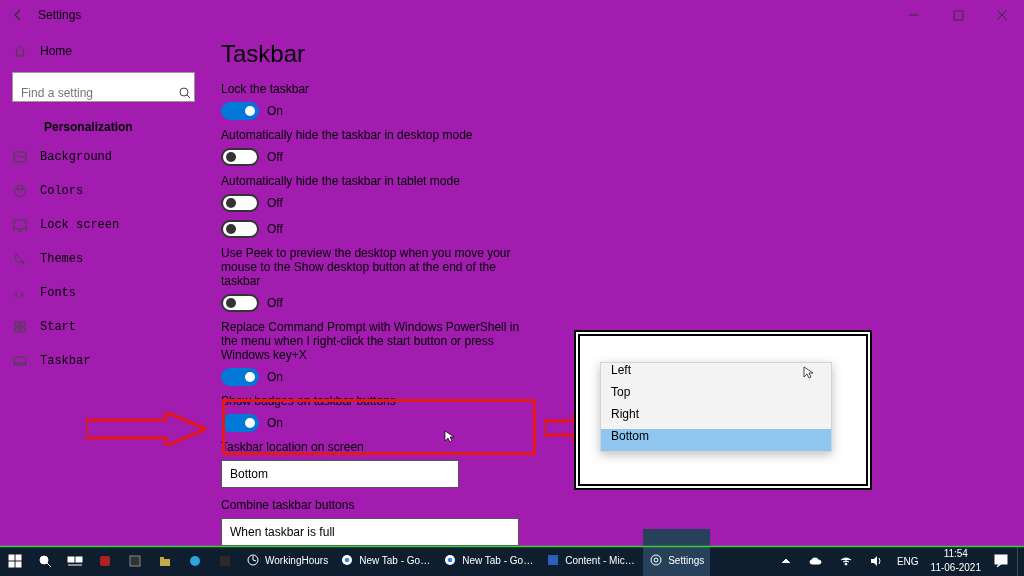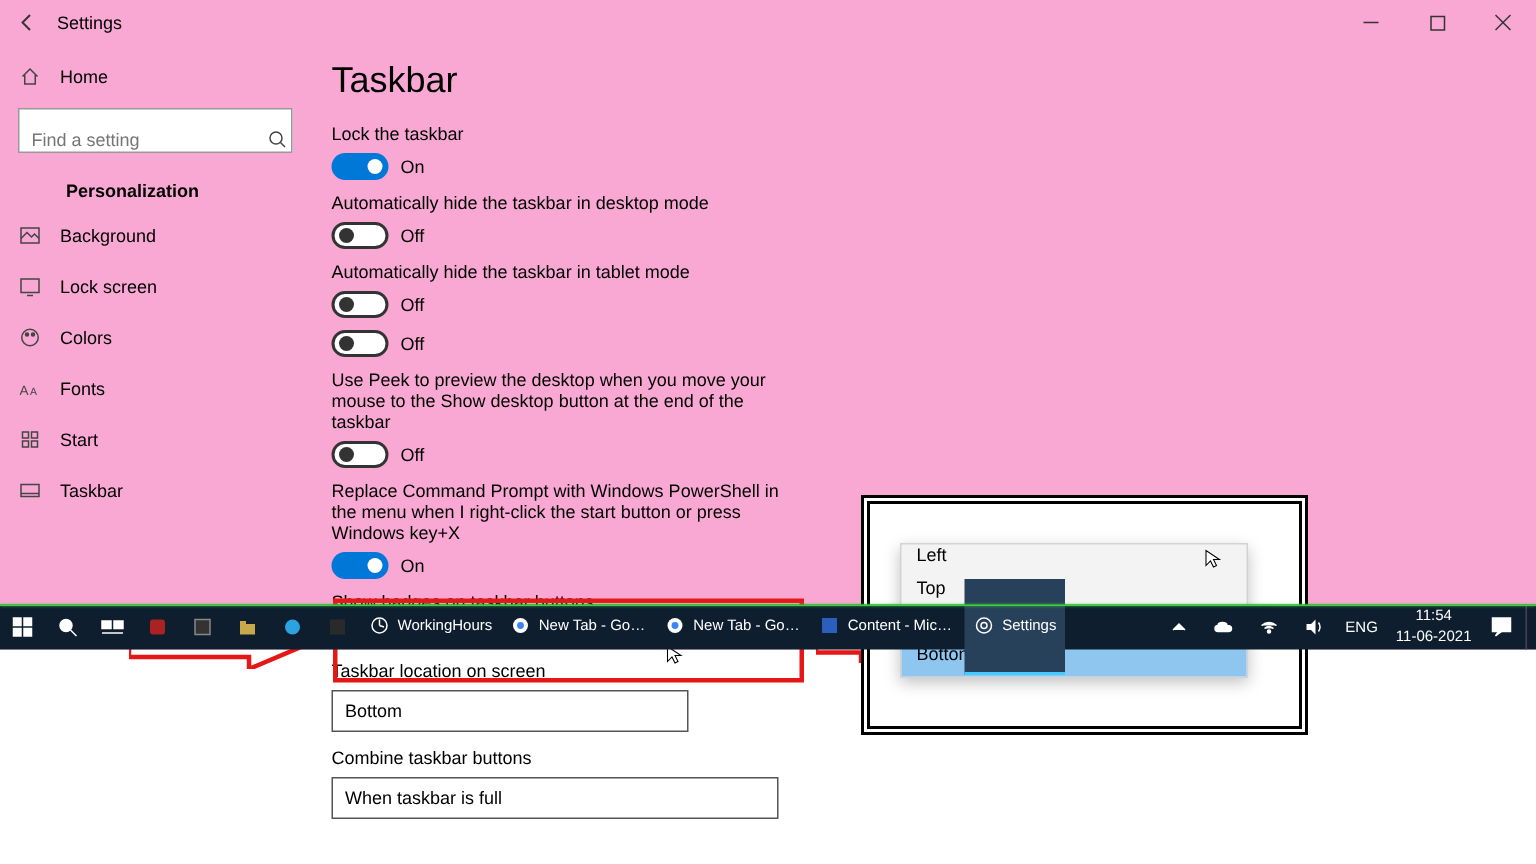--- a/index.html
+++ b/index.html
@@ -1,32 +1,32 @@
 <!DOCTYPE html>
 <html><head>
 <meta charset="utf-8">
 <style>
   html, body { margin:0; padding:0; width:1024px; height:576px; font-family:"Segoe UI", Tahoma, sans-serif; font-size:12px; color:#000; background:#fff; overflow:hidden; }
-  .window { position:relative; width:1024px; height:433px; background:#f9a8d4; }
+  .window { position:relative; width:1024px; height:576px; background:#a21caf; }
 
   
   .titlebar { height:30px; display:flex; align-items:center; }
   .tb-left { display:flex; align-items:center; padding-left:8px; gap:10px; flex:1; }
   .tb-back { width:20px; height:20px; display:flex; align-items:center; justify-content:center; }
   .tb-title { font-size:12px; }
   .winbtns { display:flex; }
   .winbtn { width:44px; height:30px; display:flex; align-items:center; justify-content:center; }
   .winbtn svg { stroke:#333; }
 
   .body { display:flex; height:calc(576px - 30px - 30px); }
 
   
   .sidebar { width:207px; box-sizing:border-box; padding-top:4px; }
   .home-row, .nav-item { display:flex; align-items:center; height:34px; padding-left:12px; gap:12px; }
-  .nav-item { cursor:pointer; }
+  .nav-item { cursor:pointer;font-family:Liberation Mono, monospace; }
   .section-label { font-weight:600; padding:10px 0 6px 12px; font-size:12px;margin-left:32px; }
   .searchwrap { margin:4px 12px 8px 12px; border:1px solid #999; height:28px; display:flex; align-items:flex-end; justify-content:space-between; padding:0 6px; background:#fff; }
   .searchwrap input { border:none; outline:none; font-size:12px; flex:1; background:transparent; color:#666; }
   .sicon { width:16px; height:16px; display:inline-flex; align-items:center; justify-content:center; }
   .sicon svg { stroke:#444; fill:none; }
 
   
   .content { flex:1; padding:10px 14px 0 14px; position:relative; overflow:hidden; }
   .content h1 { font-size:24px; font-weight:400; margin:0 0 14px 0; }
   .setting-label { font-size:12px; margin:4px 0 6px 0; }
@@ -135,35 +135,44 @@
             <svg width="14" height="14" viewBox="0 0 14 14">
               <rect x="1" y="2" width="12" height="10" stroke-width="1"></rect>
               <path d="M1 9 L5 5 L8 8 L10 6 L13 9" stroke-width="1"></path>
             </svg>
           </span>
         <span>Background</span>
       </div>
       <div class="nav-item">
         <span class="sicon">
             <svg width="14" height="14" viewBox="0 0 14 14">
-              <rect x="1" y="2" width="12" height="9"></rect>
-              <line x1="5" y1="13" x2="9" y2="13"></line>
-            </svg>
-          </span>
-        <span>Lock screen</span>
-      </div>
-      <div class="nav-item">
-        <span class="sicon">
-            <svg width="14" height="14" viewBox="0 0 14 14">
               <circle cx="7" cy="7" r="5.5"></circle>
               <circle cx="5" cy="5" r="1" fill="#444"></circle>
               <circle cx="9" cy="5" r="1" fill="#444"></circle>
             </svg>
           </span>
         <span>Colors</span>
+      </div>
+      <div class="nav-item">
+        <span class="sicon">
+            <svg width="14" height="14" viewBox="0 0 14 14">
+              <rect x="1" y="2" width="12" height="9"></rect>
+              <line x1="5" y1="13" x2="9" y2="13"></line>
+            </svg>
+          </span>
+        <span>Lock screen</span>
+      </div>
+      <div class="nav-item">
+        <span class="sicon">
+            <svg width="14" height="14" viewBox="0 0 14 14">
+              <path d="M3 2 L9 8 L6 11 L2 7 Z"></path>
+              <path d="M10 9 C11 10 11 12 10 12 C9 12 9 10 10 9 Z" fill="#444"></path>
+            </svg>
+          </span>
+        <span>Themes</span>
       </div>
       <div class="nav-item">
         <span class="sicon">
             <svg width="14" height="10" viewBox="0 0 14 10">
               <text x="0" y="9" font-size="9" fill="#444" stroke="none">A</text>
               <text x="7" y="9" font-size="7" fill="#444" stroke="none">A</text>
             </svg>
           </span>
         <span>Fonts</span>
       </div>

